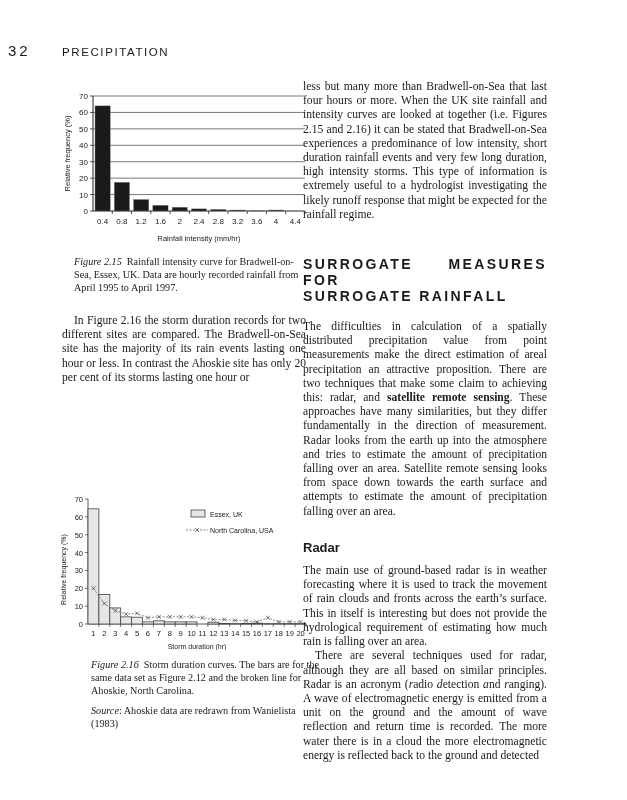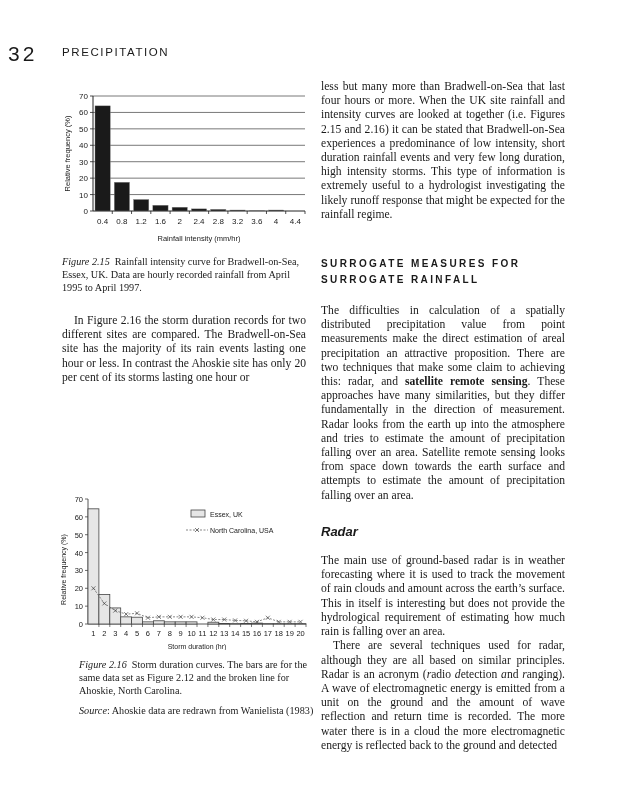--- a/index.html
+++ b/index.html
@@ -1,28 +1,28 @@
 <!DOCTYPE html>
 <html><head>
 <meta charset="utf-8">
 <style>
   html, body { margin:0; padding:0; background:#fff; }
   body { width:627px; height:800px; position:relative; overflow:hidden; color:#1a1a1a;
          font-family:"Liberation Serif", "DejaVu Serif", serif; }
   .abs { position:absolute; }
   .running-head { left:8px; top:42px; font-family:"Liberation Sans","DejaVu Sans",sans-serif; }
-  .page-num { font-size:21px; letter-spacing:3px; }
+  .page-num { font-size:15px; letter-spacing:3px; }
   .head-title { position:absolute; left:54px; top:4px; font-size:11.5px; letter-spacing:1.6px; white-space:nowrap; }
   .body { font-size:11.6px; line-height:14.2px; text-align:justify; }
   .body p { margin:0; }
   .body p.indent { text-indent:12px; }
   .caption { font-size:10.2px; line-height:13.2px; }
-  .caption p { margin:0 0 6px 0; }
+  .caption p { margin:0 0 6px 12px; }
   .caption i { font-style:italic; }
-  .sec-head { font-family:"Liberation Sans","DejaVu Sans",sans-serif; font-weight:bold; font-size:10px; letter-spacing:2.4px; line-height:16px; }
+  .sec-head { font-family:"Liberation Sans","DejaVu Sans",sans-serif; font-weight:bold; font-size:14px; letter-spacing:2.4px; line-height:16px; }
   .sub-head { font-family:"Liberation Sans","DejaVu Sans",sans-serif; font-weight:bold; font-size:13px; }
   svg text { font-family:"Liberation Sans","DejaVu Sans",sans-serif; fill:#1a1a1a; }
 </style>
 </head>
 <body>
 
 <div class="abs running-head">
   <span class="page-num">32</span>
   <span class="head-title">PRECIPITATION</span>
 </div>
@@ -203,27 +203,27 @@
     <text x="210" y="43" font-size="7" fill="#333">North Carolina, USA</text>
     <text x="197" y="159" font-size="7" text-anchor="middle" fill="#333">Storm duration (hr)</text>
     <text x="0" y="0" font-size="7" text-anchor="middle" fill="#333" transform="translate(66,79.5) rotate(-90)">Relative frequency (%)</text>
   </svg>
 
 <div class="abs caption" style="left:79px;top:658px;width:244px;">
   <p><i>Figure 2.16</i>&nbsp; <span>Storm duration curves. The bars are for the same data set as Figure 2.12 and the broken line for Ahoskie, North Carolina.</span></p>
   <p><i>Source</i><span>: Ahoskie data are redrawn from Wanielista (1983)</span></p>
 </div>
 
-<div class="abs body" style="left:321px;top:80px;width:244px;">
+<div class="abs body" style="left:303px;top:80px;width:244px;">
   <p>less but many more than Bradwell-on-Sea that last four hours or more. When the UK site rainfall and intensity curves are looked at together (i.e. Figures 2.15 and 2.16) it can be stated that Bradwell-on-Sea experiences a predominance of low intensity, short duration rainfall events and very few long duration, high intensity storms. This type of information is extremely useful to a hydrologist investigating the likely runoff response that might be expected for the rainfall regime.</p>
 
   <div class="sec-head" style="margin-top:34px;margin-bottom:16px;">
     <div>SURROGATE MEASURES FOR</div>
     <div>SURROGATE RAINFALL</div>
   </div>
 
   <p><span>The difficulties in calculation of a spatially distributed precipitation value from point measurements make the direct estimation of areal precipitation an attractive proposition. There are two techniques that make some claim to achieving this: radar, and </span><b>satellite remote sensing</b><span>. These approaches have many similarities, but they differ fundamentally in the direction of measurement. Radar looks from the earth up into the atmosphere and tries to estimate the amount of precipitation falling over an area. Satellite remote sensing looks from space down towards the earth surface and attempts to estimate the amount of precipitation falling over an area.</span></p>
 
-  <div class="sub-head" style="margin-top:22px;margin-bottom:15px;font-style:italic;">Radar</div>
-
-  <p>The main use of ground-based radar is in weather forecasting where it is used to track the movement of rain clouds and amount across the earth’s surface. This in itself is interesting but does not provide the hydrological requirement of estimating how much rain is falling over an area.</p>
+  <div class="sub-head" style="margin-top:22px;margin-bottom:9px;">Radar</div>
+
+  <p>The main use of ground-based radar is in weather forecasting where it is used to track the movement of rain clouds and fronts across the earth’s surface. This in itself is interesting but does not provide the hydrological requirement of estimating how much rain is falling over an area.</p>
   <p class="indent"><span>There are several techniques used for radar, although they are all based on similar principles. Radar is an acronym (</span><i>r</i><span>adio </span><i>d</i><span>etection </span><i>a</i><span>nd </span><i>r</i><span>anging). A wave of electromagnetic energy is emitted from a unit on the ground and the amount of wave reflection and return time is recorded. The more water there is in a cloud the more electromagnetic energy is reflected back to the ground and detected</span></p>
 </div>
 
 </body></html>

